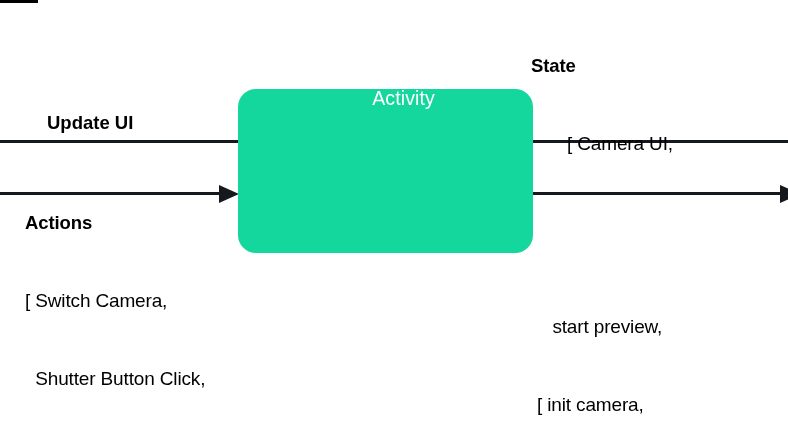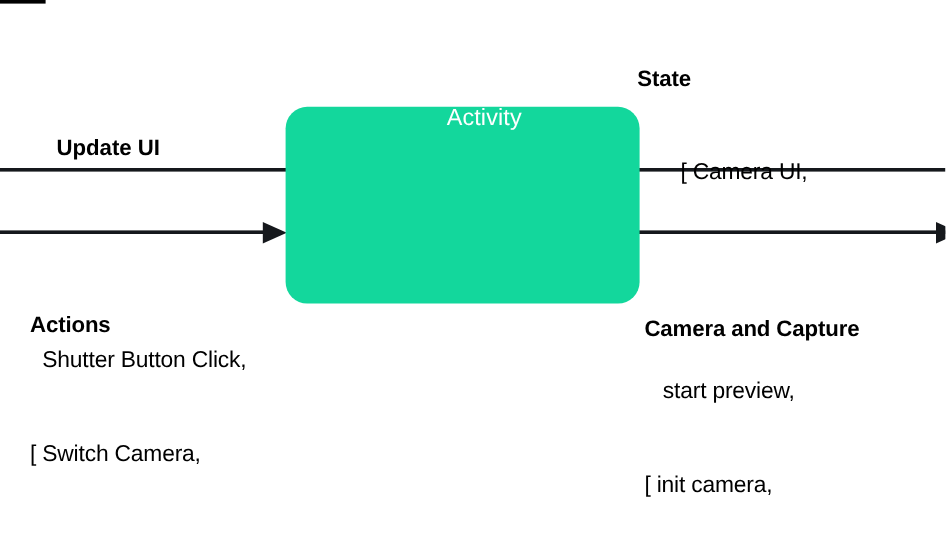--- a/index.html
+++ b/index.html
@@ -111,24 +111,24 @@
 
   <div class="corner-bar"></div>
 
   <div class="txt edge-label" style="left:47px; top:111px;text-align:center;">Update UI</div>
 
   <div class="edge-line" style="left:0px; top:140px; width:240px;"></div>
 
   <div class="edge-line" style="left:0px; top:192px; width:222px;"></div>
   <div class="arrowhead arrow-right" style="left:219px; top:184.5px;"></div>
 
-  <div class="txt hdr" style="left:25px; top:210px;margin-top:48px;">Actions</div>
+  <div class="txt hdr" style="left:25px; top:210px;">Actions</div>
   <div class="txt body-list" style="left:25px; top:236px;">
+    <span class="block">[ Switch Camera,</span>
     <span class="block">  Shutter Button Click,</span>
-    <span class="block">[ Switch Camera,</span>
     
     
     
   </div>
 
   <div class="node" style="background:#13d79c;">
     <span class="node-label">Activity</span>
   </div>
 
   <div class="txt hdr" style="left:531px; top:53px;">State</div>
@@ -136,21 +136,20 @@
     <span class="block">[ Camera UI,</span>
   </div>
 
   <div class="edge-line" style="left:520px; top:140px; width:268px;"></div>
   <div class="arrowhead arrow-left" style="left:500px; top:132.5px;"></div>
 
   <div class="edge-line" style="left:496px; top:192px; width:292px;"></div>
   <div class="arrowhead arrow-right" style="left:780px; top:184.5px;"></div>
 
   <div class="txt hdr" style="left:537px; top:210px;">
-    <span class="block">Camera and Capture</span>
   </div>
   <div class="txt body-list" style="left:537px; top:262px;">
     <span class="block">   start preview,</span>
     <span class="block">[ init camera,</span>
     
     
     
     
   </div>
 

